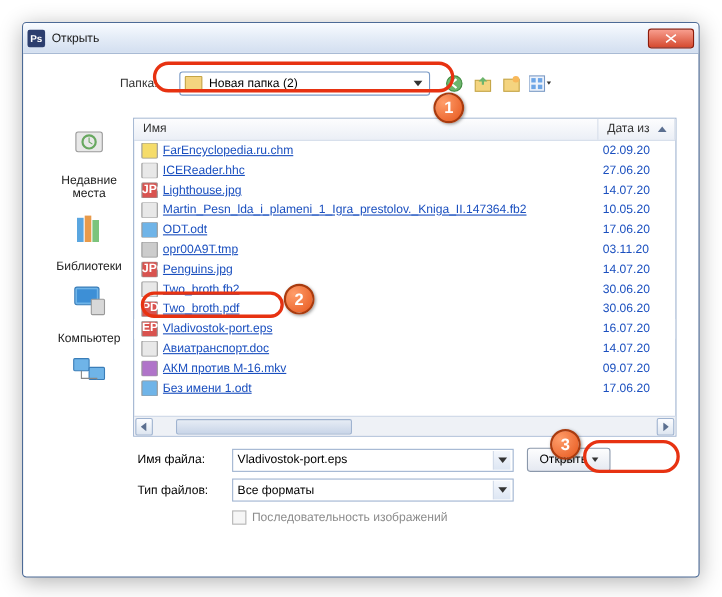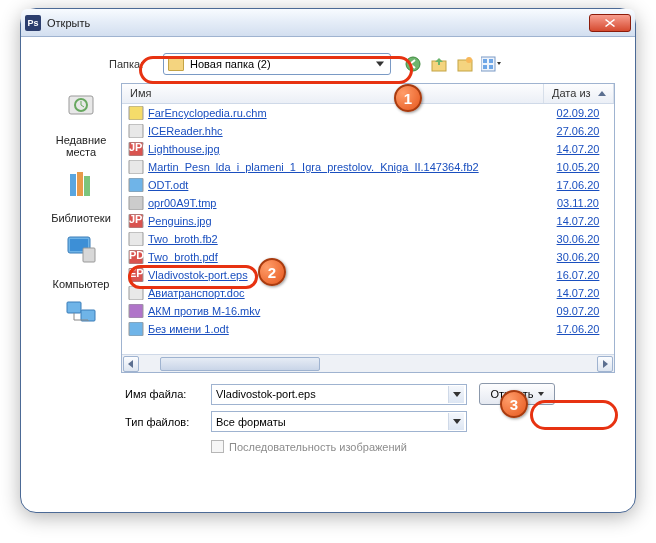--- a/index.html
+++ b/index.html
@@ -1,23 +1,23 @@
 <!DOCTYPE html>
 <html><head>
 <meta charset="utf-8">
 <style>
 *{box-sizing:border-box;margin:0;padding:0;font-family:"Segoe UI",Tahoma,sans-serif;font-size:11px}
 body{background:#fff;width:656px;height:543px;overflow:hidden;position:relative}
-.win{position:absolute;left:20px;top:8px;width:616px;height:505px;background:#fff;border:1px solid #4c6a96;border-radius:16px;box-shadow:0 4px 20px rgba(0,0,0,0.3)}
+.win{position:absolute;left:20px;top:20px;width:616px;height:505px;background:#fff;border:1px solid #4c6a96;border-radius:4px;box-shadow:0 4px 20px rgba(0,0,0,0.3)}
 .titlebar{height:28px;background:linear-gradient(to bottom,#f8fbff 0%,#e4ecf7 50%,#d3dff0 100%);border-radius:6px 6px 0 0;display:flex;align-items:center;padding:0 4px;border-bottom:1px solid #9fb3d0}
 .titlebar .icon{width:16px;height:16px;background:#2c3e6e;margin-right:6px;border-radius:2px;display:flex;align-items:center;justify-content:center;color:#fff;font-size:9px;font-weight:bold}
 .titlebar .title{flex:1;color:#1a1a1a}
 .close-btn{width:42px;height:18px;background:linear-gradient(to bottom,#f89e8f,#d54a2f);border:1px solid #8c1c0b;border-radius:3px;color:#fff;display:flex;align-items:center;justify-content:center;cursor:pointer}
 .body{padding:16px 20px 12px 20px}
-.folder-row{display:flex;align-items:center;margin-bottom:8px;margin-left:68px}
+.folder-row{display:flex;align-items:center;margin-bottom:20px;margin-left:68px}
 .folder-row .lbl{width:54px;text-align:left;color:#333}
 .folder-combo{width:228px;height:22px;border:1px solid #7a9ac5;border-radius:3px;background:#fff;display:flex;align-items:center;padding:0 4px;position:relative}
 .folder-combo .fld{width:16px;height:14px;background:#f4d47f;border:1px solid #c4a445;border-radius:1px;margin-right:6px}
 .folder-combo .arrow{position:absolute;right:6px;top:50%;transform:translateY(-50%);border-left:4px solid transparent;border-right:4px solid transparent;border-top:5px solid #333}
 .nav-icons{display:flex;gap:6px;margin-left:12px;align-items:center}
 .nav-ico{width:20px;height:20px;display:flex;align-items:center;justify-content:center;cursor:pointer}
 .hl1{position:absolute;left:139px;top:56px;width:274px;height:28px;border:3px solid #e73211;border-radius:14px;pointer-events:none;z-index:5}
 .badge{position:absolute;width:28px;height:28px;background:radial-gradient(ellipse at 30% 30%,#ff9d6a,#e6571d);border:2px solid #a83b0f;border-radius:50%;color:#fff;font-weight:bold;font-size:15px;display:flex;align-items:center;justify-content:center;z-index:6;box-shadow:1px 1px 3px rgba(0,0,0,0.4)}
 .b1{left:394px;top:84px}
 .b2{left:258px;top:258px}
@@ -31,21 +31,21 @@
 .cols{height:20px;background:linear-gradient(to bottom,#fdfdfe,#ebeff6);border-bottom:1px solid #cfd9e8;display:flex;position:relative}
 .col{padding:3px 8px;border-right:1px solid #d7dfea;color:#333}
 .col.name{flex:1}
 .col.date{width:70px}
 .tri{position:absolute;right:8px;top:7px;border-left:4px solid transparent;border-right:4px solid transparent;border-bottom:5px solid #5b6f90}
 .file-list{flex:1;overflow:hidden}
 .file-row{display:flex;align-items:center;height:18px;padding:0 6px;color:#1a4fbf;cursor:default}
 .file-row.sel{background:#fff}
 .fi{width:16px;height:14px;margin-right:4px;flex-shrink:0}
 .fn{flex:1;text-decoration:underline;white-space:nowrap;overflow:hidden;text-overflow:ellipsis}
-.fd{width:60px;text-align:center;text-decoration:underline;color:#1a4fbf}
+.fd{width:60px;text-align:left;color:#1a4fbf}
 .hl2{position:absolute;border:3px solid #e73211;border-radius:13px;pointer-events:none;z-index:5}
 .hl2a{left:128px;top:265px;width:130px;height:24px}
 .scroll{height:18px;background:#eef1f6;border-top:1px solid #cfd9e8;display:flex;align-items:center;padding:0 18px;position:relative}
 .scroll .arr{position:absolute;width:16px;height:16px;top:1px;background:linear-gradient(#fcfdff,#dde5f0);border:1px solid #9fb3d0;border-radius:2px;display:flex;align-items:center;justify-content:center}
 .scroll .arr.l{left:1px}
 .scroll .arr.r{right:1px}
 .scroll .thumb{height:14px;width:160px;margin-left:20px;background:linear-gradient(to bottom,#e6ecf5,#c9d5e8);border:1px solid #9fb3d0;border-radius:2px}
 .bottom{margin-top:10px;margin-left:84px}
 .brow{display:flex;align-items:center;margin-bottom:6px}
 .brow .lbl{width:86px}

